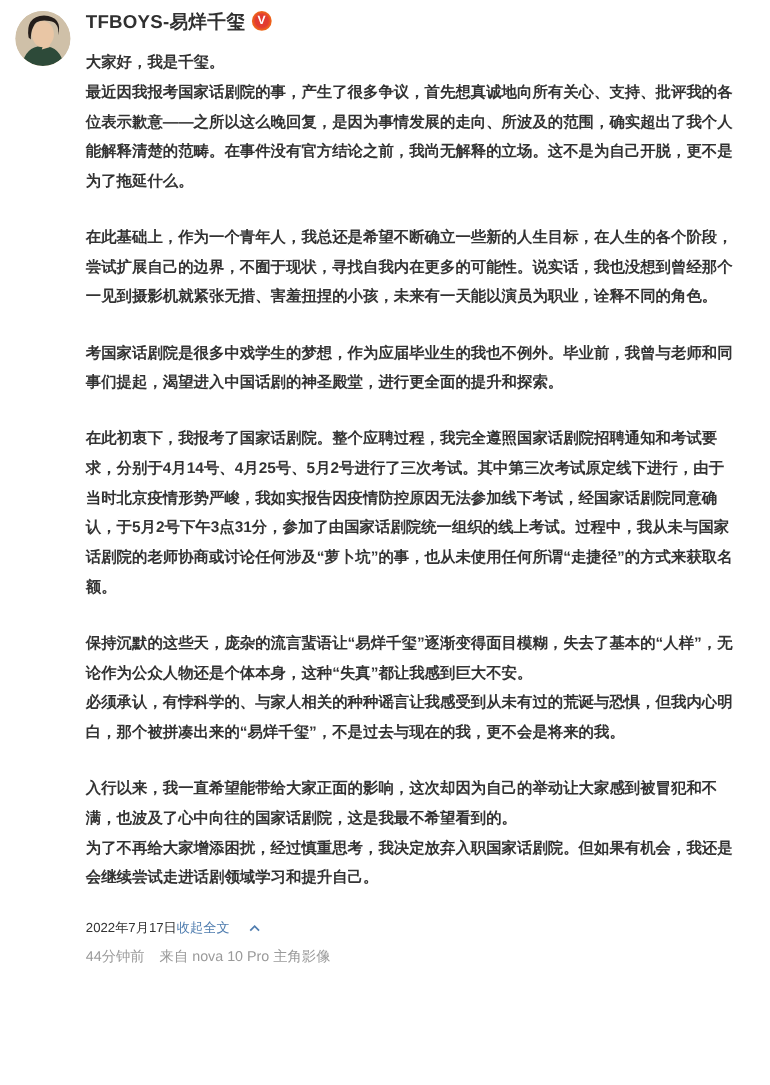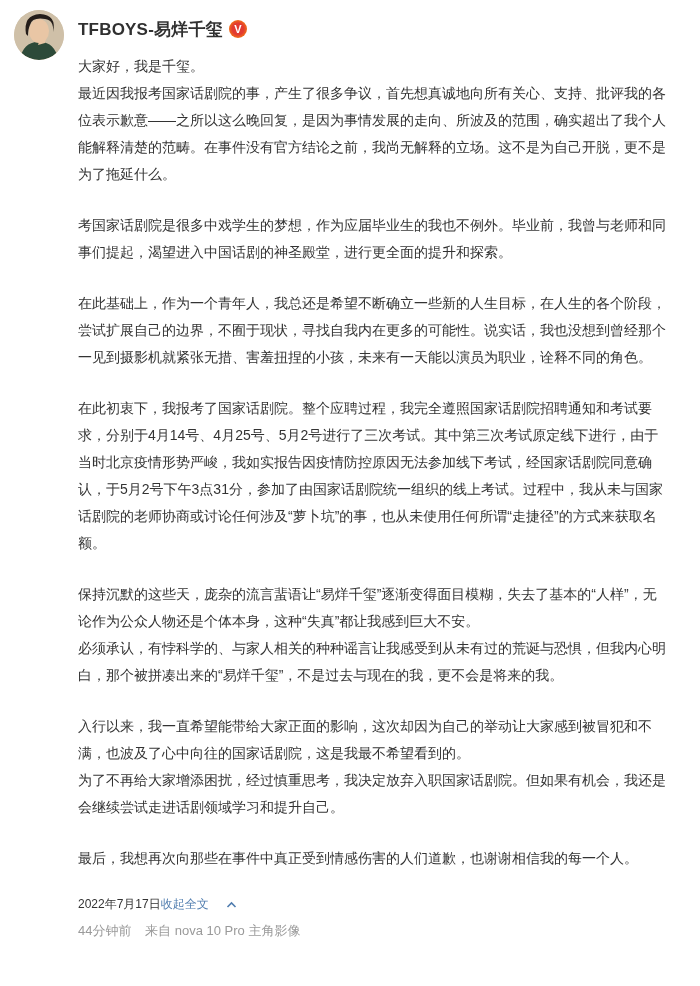--- a/index.html
+++ b/index.html
@@ -9,21 +9,21 @@
     min-height: 986px;
     margin: 0 auto;
     background: #ffffff;
     font-family: "Liberation Sans", "DejaVu Sans", sans-serif;
     color: #333;
     display: flex;
     flex-direction: column;
   }
   .post {
     position: relative;
-    padding: 16px 34px 0 78px;
+    padding: 6px 34px 0 78px;
   }
   .avatar {
     position: absolute;
     left: 14px;
     top: 10px;
     width: 50px;
     height: 50px;
     border-radius: 50%;
     overflow: hidden;
     cursor: pointer;
@@ -47,21 +47,21 @@
     height: 18px;
     border-radius: 50%;
     background: radial-gradient(circle at 50% 50%, #e23b30 0%, #e23b30 45%, #ff9a00 95%);
     color: #fff;
     font-size: 11px;
     font-weight: bold;
     line-height: 18px;
     text-align: center;
     flex: 0 0 auto;
   }
-  .content { margin-top: 11px; }
+  .content { margin-top: 11px; font-weight: bold; }
   .content p {
     font-size: 14px;
     line-height: 27px;
     color: #333;
     word-break: break-all;
   }
   .block + .block { margin-top: 24px; }
 
   .date-row {
     margin-top: 24px;
@@ -111,38 +111,35 @@
     <span class="username">TFBOYS-易烊千玺</span>
     <span class="v-badge">V</span>
   </div>
 
   <div class="content">
     <div class="block">
       <p>大家好，我是千玺。</p>
       <p>最近因我报考国家话剧院的事，产生了很多争议，首先想真诚地向所有关心、支持、批评我的各位表示歉意——之所以这么晚回复，是因为事情发展的走向、所波及的范围，确实超出了我个人能解释清楚的范畴。在事件没有官方结论之前，我尚无解释的立场。这不是为自己开脱，更不是为了拖延什么。</p>
     </div>
     <div class="block">
-      <p>考国家话剧院是很多中戏学生的梦想，作为应届毕业生的我也不例外。毕业前，我曾与老师和同事们提起，渴望进入中国话剧的神圣殿堂，进行更全面的提升和探索。</p>
+      <p>在此基础上，作为一个青年人，我总还是希望不断确立一些新的人生目标，在人生的各个阶段，尝试扩展自己的边界，不囿于现状，寻找自我内在更多的可能性。说实话，我也没想到曾经那个一见到摄影机就紧张无措、害羞扭捏的小孩，未来有一天能以演员为职业，诠释不同的角色。</p>
     </div>
     <div class="block">
-      <p>在此基础上，作为一个青年人，我总还是希望不断确立一些新的人生目标，在人生的各个阶段，尝试扩展自己的边界，不囿于现状，寻找自我内在更多的可能性。说实话，我也没想到曾经那个一见到摄影机就紧张无措、害羞扭捏的小孩，未来有一天能以演员为职业，诠释不同的角色。</p>
+      <p>考国家话剧院是很多中戏学生的梦想，作为应届毕业生的我也不例外。毕业前，我曾与老师和同事们提起，渴望进入中国话剧的神圣殿堂，进行更全面的提升和探索。</p>
     </div>
     <div class="block">
       <p>在此初衷下，我报考了国家话剧院。整个应聘过程，我完全遵照国家话剧院招聘通知和考试要求，分别于4月14号、4月25号、5月2号进行了三次考试。其中第三次考试原定线下进行，由于当时北京疫情形势严峻，我如实报告因疫情防控原因无法参加线下考试，经国家话剧院同意确认，于5月2号下午3点31分，参加了由国家话剧院统一组织的线上考试。过程中，我从未与国家话剧院的老师协商或讨论任何涉及“萝卜坑”的事，也从未使用任何所谓“走捷径”的方式来获取名额。</p>
     </div>
     <div class="block">
       <p>保持沉默的这些天，庞杂的流言蜚语让“易烊千玺”逐渐变得面目模糊，失去了基本的“人样”，无论作为公众人物还是个体本身，这种“失真”都让我感到巨大不安。</p>
       <p>必须承认，有悖科学的、与家人相关的种种谣言让我感受到从未有过的荒诞与恐惧，但我内心明白，那个被拼凑出来的“易烊千玺”，不是过去与现在的我，更不会是将来的我。</p>
     </div>
     <div class="block">
       <p>入行以来，我一直希望能带给大家正面的影响，这次却因为自己的举动让大家感到被冒犯和不满，也波及了心中向往的国家话剧院，这是我最不希望看到的。</p>
       <p>为了不再给大家增添困扰，经过慎重思考，我决定放弃入职国家话剧院。但如果有机会，我还是会继续尝试走进话剧领域学习和提升自己。</p>
-    </div>
-    <div class="block">
-      <p>最后，我想再次向那些在事件中真正受到情感伤害的人们道歉，也谢谢相信我的每一个人。</p>
     </div>
   </div>
 
   <div class="date-row">
     <span>2022年7月17日</span>
     <span class="collapse-link">
       <span>收起全文</span>
       <span>
         <svg width="11" height="8" viewBox="0 0 11 8" fill="none" stroke="#507daf" stroke-width="1.6">
           <path d="M1.5 6 L5.5 2 L9.5 6"></path>

